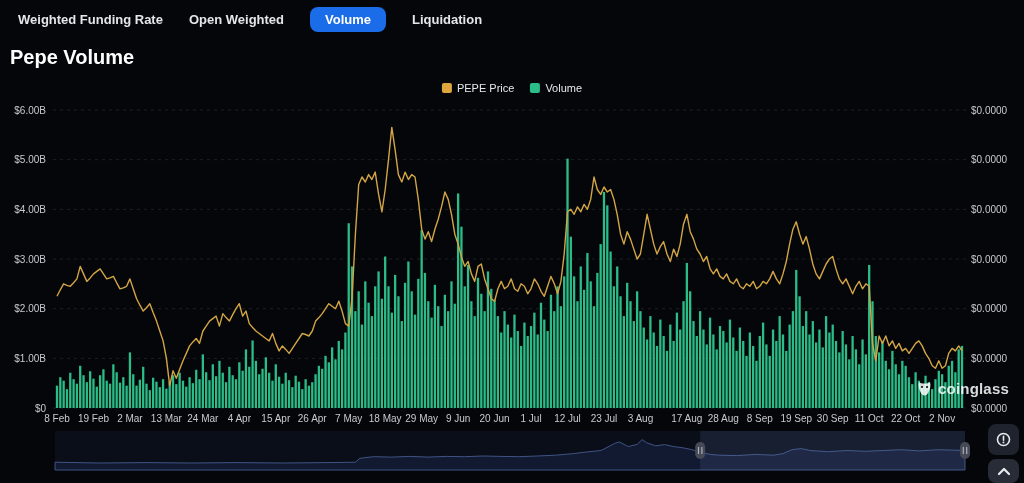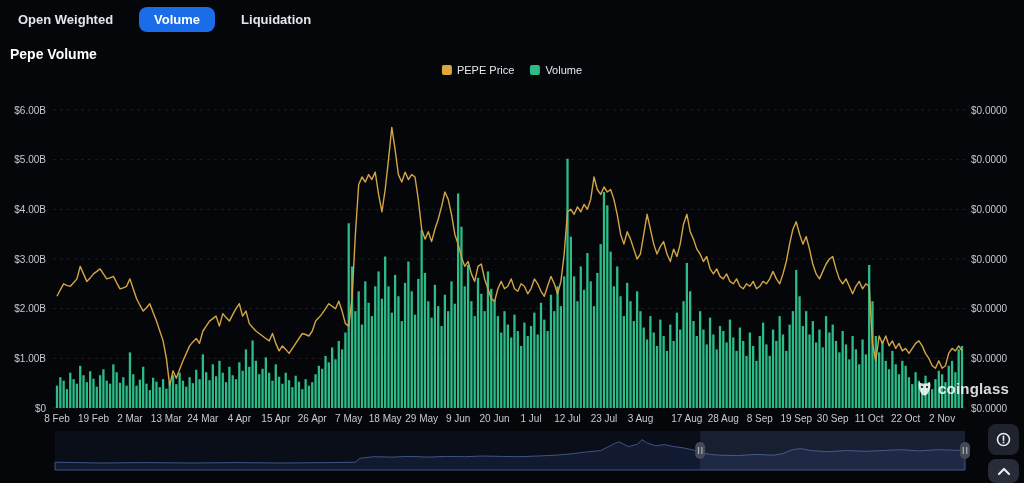--- a/index.html
+++ b/index.html
@@ -3,23 +3,23 @@
 <meta charset="utf-8">
 <style>
   html,body{margin:0;padding:0;background:#04060a;}
   body{width:1024px;height:483px;position:relative;overflow:hidden;
        font-family:"Liberation Sans",sans-serif;color:#e6e8ec;}
   
   .tabbar{position:absolute;top:6px;left:18px;display:flex;align-items:center;gap:26px;height:26px;}
   .tab{font-size:13px;font-weight:bold;color:#e3e6ea;cursor:pointer;white-space:nowrap;}
   .tab.active{background:#1a6ce8;color:#ffffff;padding:5px 15px;border-radius:8px;}
   
-  .page-title{position:absolute;top:46px;left:10px;font-size:14px;font-weight:bold;color:#ffffff;}
-  
-  .legend{position:absolute;top:64px;left:50%;transform:translateX(-50%);display:flex;gap:16px;align-items:center;}
+  .page-title{position:absolute;top:46px;left:10px;font-size:20px;font-weight:bold;color:#ffffff;}
+  
+  .legend{position:absolute;top:82px;left:50%;transform:translateX(-50%);display:flex;gap:16px;align-items:center;}
   .legend-item{display:flex;align-items:center;gap:5px;cursor:pointer;}
   .legend-swatch{width:10px;height:10px;border-radius:2px;display:inline-block;}
   .legend-label{font-size:11px;color:#e6e8ec;}
   
   #chart-svg{position:absolute;left:0;top:0;}
   
   .watermark{position:absolute;left:884px;top:380px;display:flex;align-items:center;gap:5px;
              opacity:.85;pointer-events:none;margin-left:32px;}
   .watermark-text{font-size:15px;font-weight:bold;color:#ffffff;letter-spacing:.2px;}
   
@@ -370,20 +370,21 @@
       </g>
       <g>
         <rect x="960" y="442" width="10" height="17" rx="5" fill="#454a56"></rect>
         <line x1="963.3" y1="447" x2="963.3" y2="454" stroke="#a9afbb" stroke-width="1.2"></line>
         <line x1="966.7" y1="447" x2="966.7" y2="454" stroke="#a9afbb" stroke-width="1.2"></line>
       </g>
     </g>
   </svg>
 
 <div class="tabbar">
+  <div class="tab">Weighted Funding Rate</div>
   <div class="tab">Open Weighted</div>
   <div class="tab active">Volume</div>
   <div class="tab">Liquidation</div>
 </div>
 
 <div class="page-title">Pepe Volume</div>
 
 <div class="legend">
   <div class="legend-item">
     <span class="legend-swatch" id="swatch-price" style="background: rgb(223, 166, 64);"></span>

